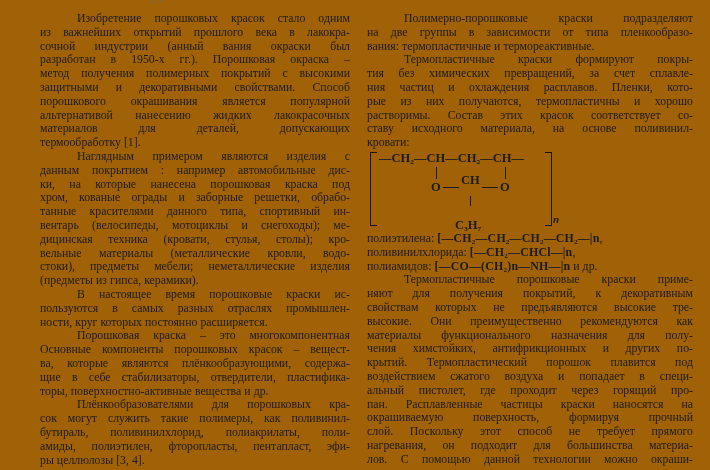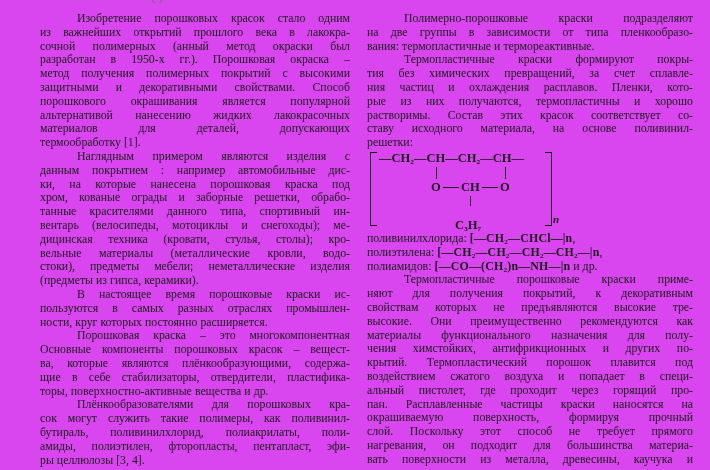--- a/index.html
+++ b/index.html
@@ -3,21 +3,21 @@
 <meta charset="utf-8">
 <style>
   html, body {
     margin: 0; padding: 0;
     width: 710px; height: 470px;
     overflow: hidden;
     background: #ffffff;
     font-family: "Liberation Serif", "DejaVu Serif", serif;
     color: #1b1b1b;
   }
-  .page { position: relative; width: 710px; height: 470px; background: #d946ef; }
+  .page { position: relative; width: 710px; height: 470px; background: #a16207; }
 
   .cols { position: absolute; top: 12px; left: 40px; display: flex; gap: 17px; }
   .col { display: block; }
   .col-left  { width: 310px; }
   .col-right { width: 326px; }
 
   .para { margin: 0; padding: 0; }
   .ln {
     height: 13.8px;
     line-height: 13.8px;
@@ -43,21 +43,21 @@
     position: relative;
     width: 210px; height: 80px;
     margin: 1px 0 1px 2px;
     font-weight: 700;
   }
   .brk { position: absolute; top: 1px; height: 72px; width: 6px; }
   .brk-l { left: 0.5px; border-left: 1.6px solid #161616; border-top: 1.6px solid #161616; border-bottom: 1.6px solid #161616; }
   .brk-r { left: 176px;  border-right: 1.6px solid #161616; border-top: 1.6px solid #161616; border-bottom: 1.6px solid #161616; }
   .f-top  { position: absolute; left: 10px; top: 0;  font-size: 12.5px; white-space: nowrap; text-align: right; }
   .f-o1   { position: absolute; left: 62px;  top: 29px; font-size: 12.5px; }
-  .f-ch   { position: absolute; left: 92px;  top: 29px; font-size: 12.5px; }
+  .f-ch   { position: absolute; left: 92px;  top: 22px; font-size: 12.5px; }
   .f-o2   { position: absolute; left: 131px; top: 29px; font-size: 12.5px; }
   .f-side { position: absolute; left: 86px;  top: 55px; font-size: 12.5px; margin-top: 12px; }
   .f-sub  { position: absolute; left: 184px; top: 62px; font-size: 11px; font-style: italic; }
   .bond  { position: absolute; width: 1.2px; background: #1b1b1b; }
   .bond1 { left: 67px;  top: 16px; height: 12px; }
   .bond2 { left: 135.5px; top: 16px; height: 12px; }
   .bond3 { left: 101px; top: 45px; height: 10px; }
   .hbond { position: absolute; top: 36px; height: 1.2px; background: #1b1b1b; }
   .hb1 { left: 74px;  width: 16px; }
   .hb2 { left: 113px; width: 16px; }
@@ -80,21 +80,21 @@
 <div class="page">
 
   <div class="top-mark"></div>
 
   <div class="cols">
 
     <div class="col col-left" id="col-left">
         <div class="para">
           <div class="ln first">Изобретение порошковых красок стало одним</div>
           <div class="ln">из важнейших открытий прошлого века в лакокра-</div>
-          <div class="ln">сочной полимерных (анный метод окраски был</div>
+          <div class="ln">сочной индустрии (анный вания окраски был</div>
           <div class="ln">разработан в 1950-х гг.). Порошковая окраска –</div>
           <div class="ln">метод получения полимерных покрытий с высокими</div>
           <div class="ln">защитными и декоративными свойствами. Способ</div>
           <div class="ln">порошкового окрашивания является популярной</div>
           <div class="ln">альтернативой нанесению жидких лакокрасочных</div>
           <div class="ln">материалов для деталей, допускающих</div>
           <div class="ln last">термообработку [1].</div>
         </div>
         <div class="para">
           <div class="ln first">Наглядным примером являются изделия с</div>
@@ -136,52 +136,53 @@
           <div class="ln">на две группы в зависимости от типа пленкообразо-</div>
           <div class="ln last">вания: термопластичные и термореактивные.</div>
         </div>
         <div class="para">
           <div class="ln first">Термопластичные краски формируют покры-</div>
           <div class="ln">тия без химических превращений, за счет сплавле-</div>
           <div class="ln">ния частиц и охлаждения расплавов. Пленки, кото-</div>
           <div class="ln">рые из них получаются, термопластичны и хорошо</div>
           <div class="ln">растворимы. Состав этих красок соответствует со-</div>
           <div class="ln">ставу исходного материала, на основе поливинил-</div>
-          <div class="ln last">решетки:</div>
+          <div class="ln last">кровати:</div>
         </div>
         <div class="formula" id="formula">
         <div class="brk brk-l"></div>
         <div class="f-top">—CH₂—CH—CH₂—CH—</div>
         <div class="bond bond1"></div>
         <div class="bond bond2"></div>
         <div class="f-o1">O</div>
         <div class="hbond hb1"></div>
         <div class="f-ch">CH</div>
         <div class="hbond hb2"></div>
         <div class="f-o2">O</div>
         <div class="bond bond3"></div>
         <div class="f-side">C₃H₇</div>
         <div class="brk brk-r"></div>
         <div class="f-sub">n</div>
       </div>
 
-    <div class="poly"><span>поливинилхлорида: </span><span class="bold">[—CH₂—CHCl—|n</span><span>,</span></div>
-        <div class="poly"><span>полиэтилена: </span><span class="bold">[—CH₂—CH₂—CH₂—CH₂—|n</span><span>,</span></div>
+    <div class="poly"><span>полиэтилена: </span><span class="bold">[—CH₂—CH₂—CH₂—CH₂—|n</span><span>,</span></div>
+        <div class="poly"><span>поливинилхлорида: </span><span class="bold">[—CH₂—CHCl—|n</span><span>,</span></div>
         <div class="poly"><span>полиамидов: </span><span class="bold">[—CO—(CH₂)n—NH—|n</span><span> и др.</span></div>
         <div class="para">
           <div class="ln first">Термопластичные порошковые краски приме-</div>
           <div class="ln">няют для получения покрытий, к декоративным</div>
           <div class="ln">свойствам которых не предъявляются высокие тре-</div>
           <div class="ln">высокие. Они преимущественно рекомендуются как</div>
           <div class="ln">материалы функционального назначения для полу-</div>
           <div class="ln">чения химстойких, антифрикционных и других по-</div>
           <div class="ln">крытий. Термопластический порошок плавится под</div>
           <div class="ln">воздействием сжатого воздуха и попадает в специ-</div>
           <div class="ln">альный пистолет, где проходит через горящий про-</div>
           <div class="ln">пан. Расплавленные частицы краски наносятся на</div>
           <div class="ln">окрашиваемую поверхность, формируя прочный</div>
           <div class="ln">слой. Поскольку этот способ не требует прямого</div>
           <div class="ln">нагревания, он подходит для большинства материа-</div>
+          <div class="ln">лов. С помощью данной технологии можно окраши-</div>
           <div class="ln">вать поверхности из металла, древесины, каучука и</div>
         </div>
       </div>
   </div>
 </div>
 
 </body></html>

